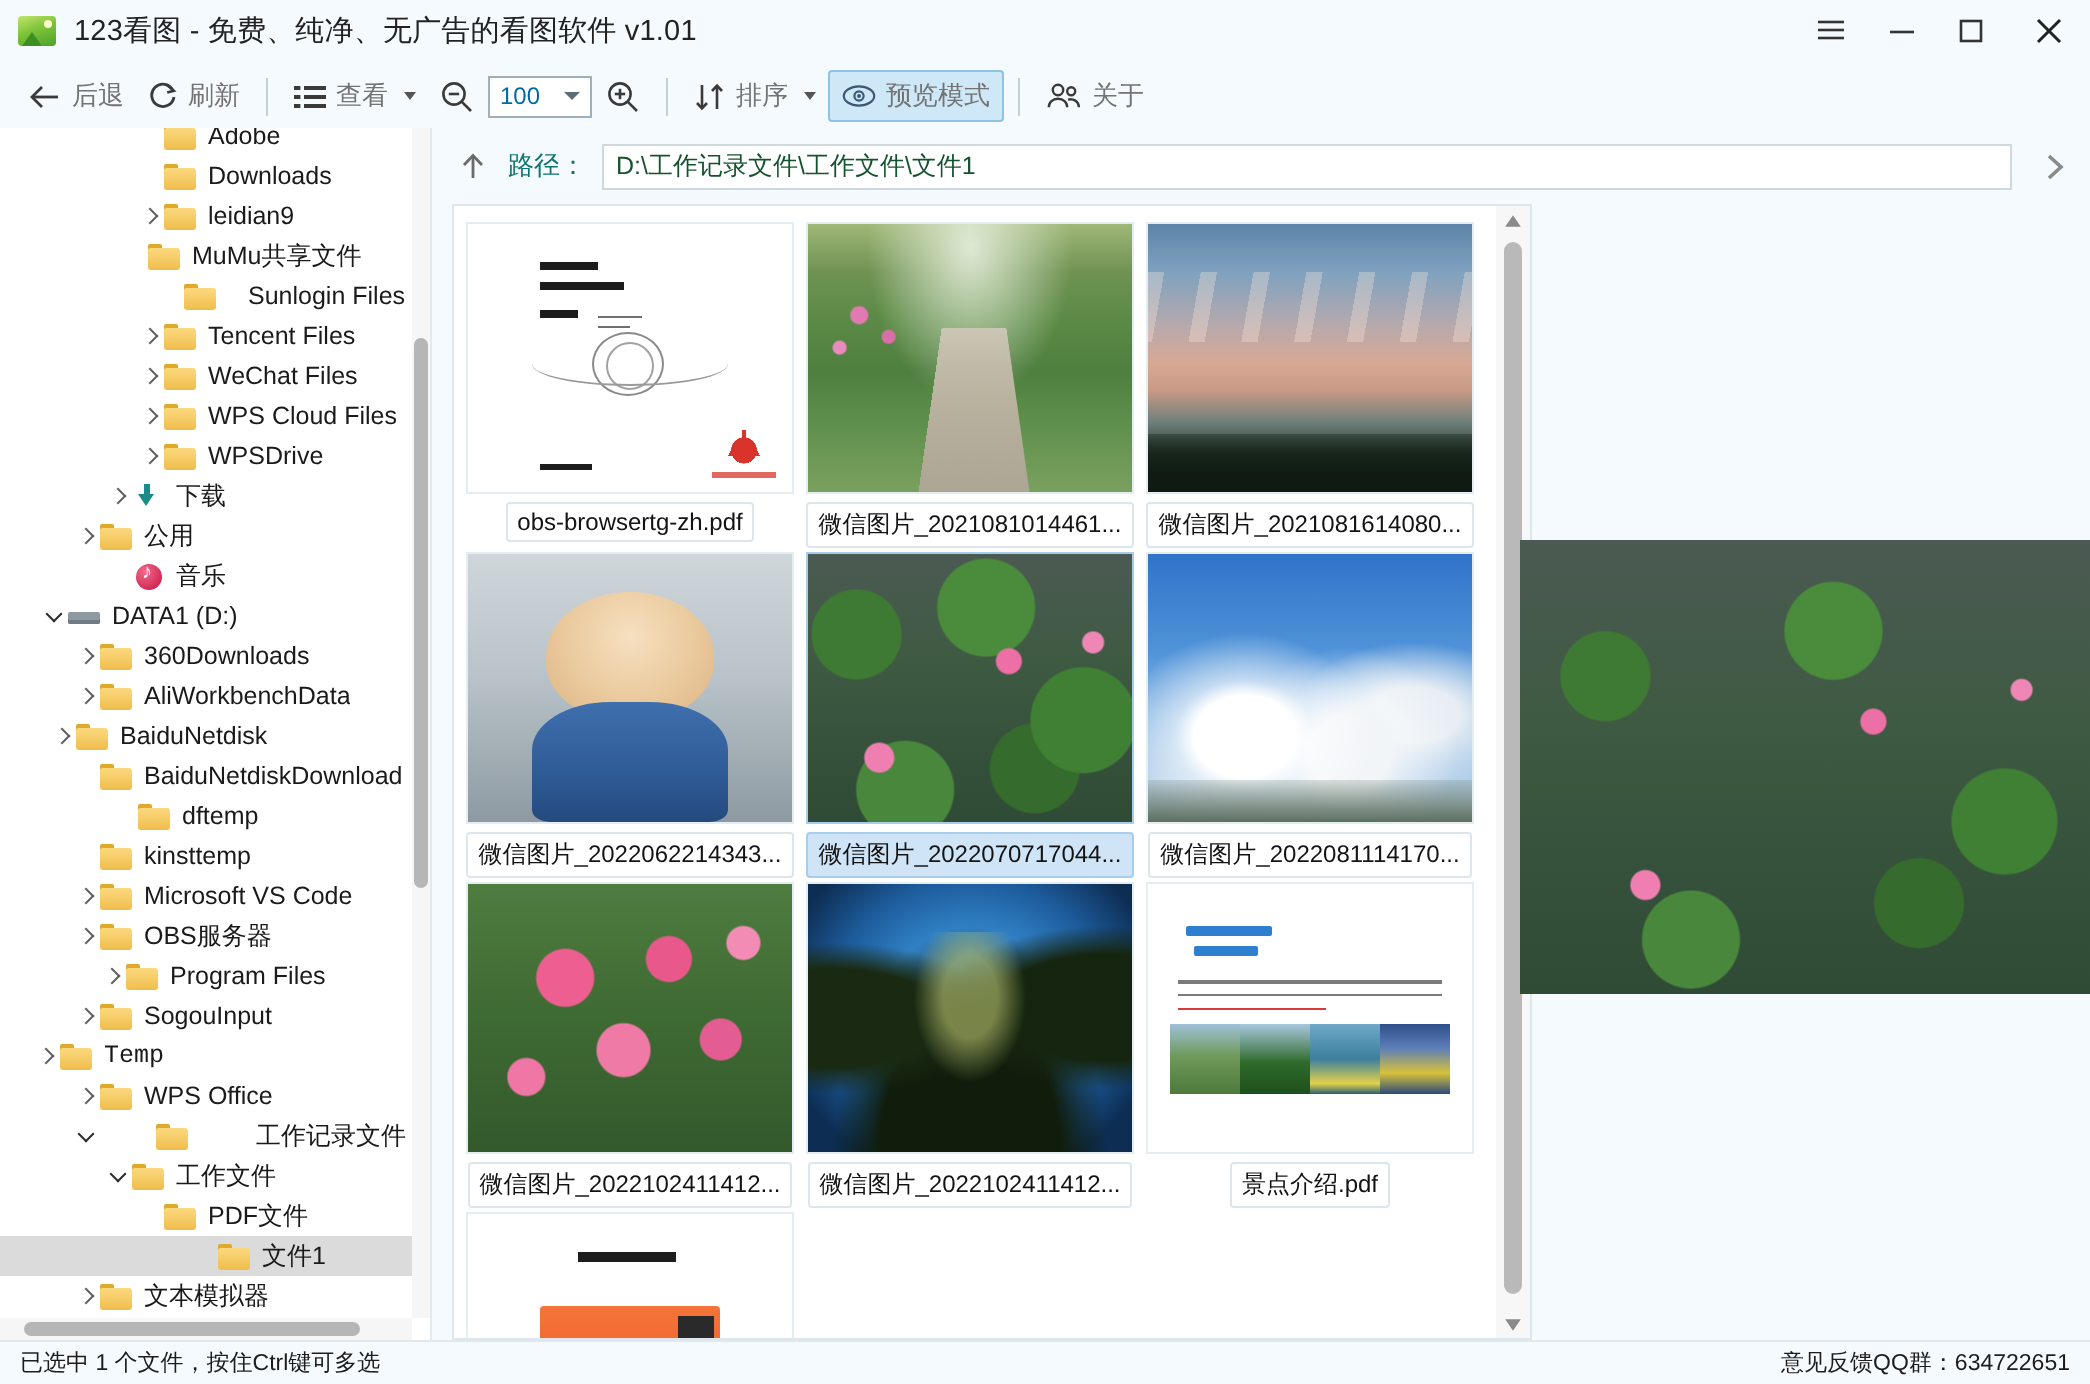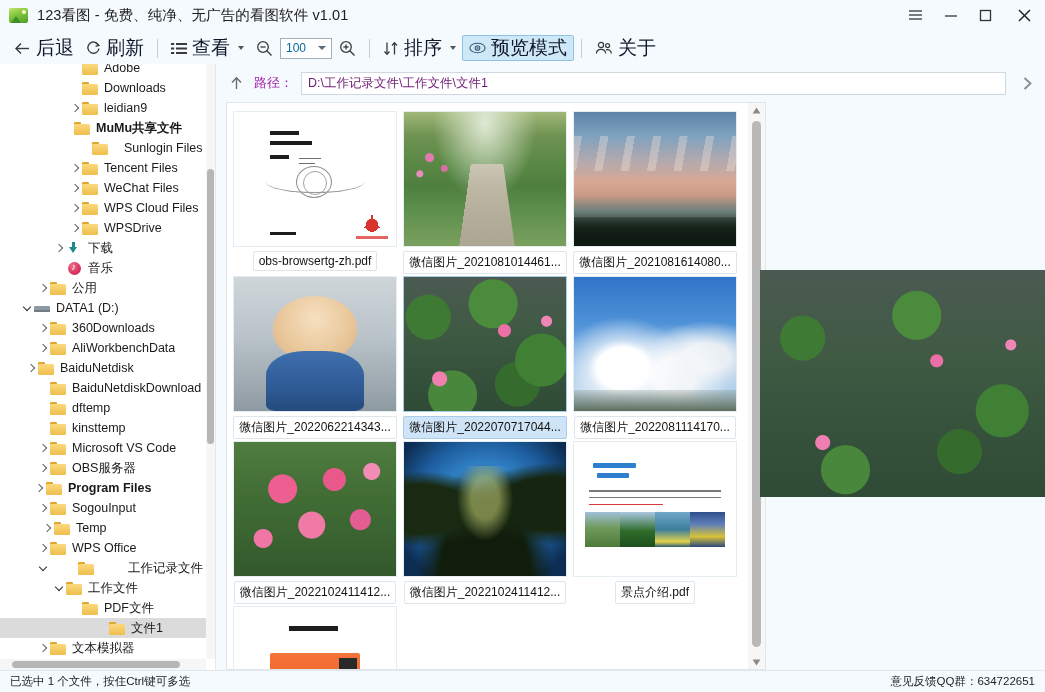--- a/index.html
+++ b/index.html
@@ -58,21 +58,21 @@
   .toolbar {
     height: 32px; flex: 0 0 32px;
     display: flex; align-items: center;
     background: #f4fafd;
     padding: 0 8px;
     margin-top: 2px;
   }
   .tb-item {
     display: flex; align-items: center; gap: 5px;
     height: 26px; padding: 0 6px;
-    font-size: 19px; color: #0f172a;
+    font-size: 13px; color: #737373;
     white-space: nowrap;
   }
   .tb-item.active {
     background: #cfe8f7;
     border: 1px solid #8ec4e3;
     border-radius: 2px;
     padding: 0 6px;
   }
   .tb-sep {
     width: 1px; height: 19px; background: #c3cfd6; margin: 0 7px;
@@ -184,25 +184,25 @@
 
   
   .content { flex:1 1 auto; display:flex; flex-direction:column; min-width:0; background:#f4fafd;}
 
   
   .pathbar {
     height: 38px; flex:0 0 38px; display:flex; align-items:center;
     padding: 0 5px 0 10px; gap: 8px;
   }
   .up-arrow { width:20px;height:20px;display:flex;align-items:center;justify-content:center; }
-  .path-label { font-size:13px; color:#a21caf; white-space:nowrap; }
+  .path-label { font-size:13px; color:#0f766e; white-space:nowrap; }
   .path-input {
     flex:1 1 auto; height:23px; background:#fff; border:1px solid #cfd8dd;
     display:flex; align-items:center; padding-left:6px;
-    font-size:12.5px; color:#701a75; white-space:nowrap; overflow:hidden;
+    font-size:12.5px; color:#14532d; white-space:nowrap; overflow:hidden;
   }
   .path-next {
     width:26px;height:28px;display:flex;align-items:center;justify-content:center;
     color:#7a7a7a;font-size:15px;
   }
 
   
   .main-split { flex:1 1 auto; display:flex; min-height:0; }
 
   .gridpane {
@@ -584,21 +584,21 @@
           <div class="tnode" style="padding-left: 68px;">
             <span class="chev"></span>
             <span class="ficon folder"></span>
             <span class="tlabel">Downloads</span>
           </div>
           <div class="tnode" style="padding-left: 68px;">
             <span class="chev chev-r"></span>
             <span class="ficon folder"></span>
             <span class="tlabel">leidian9</span>
           </div>
-          <div class="tnode" style="padding-left: 60px; font-weight: bold;">
+          <div class="tnode" style="padding-left: 60px;">
             <span class="chev"></span>
             <span class="ficon folder"></span>
             <span class="tlabel">MuMu共享文件</span>
           </div>
           <div class="tnode" style="padding-left: 68px; gap: 10px;">
             <span class="chev"></span>
             <span class="ficon folder"></span>
             <span class="tlabel">Sunlogin Files</span>
           </div>
           <div class="tnode" style="padding-left: 68px;">
@@ -619,29 +619,29 @@
           <div class="tnode" style="padding-left: 68px;">
             <span class="chev chev-r"></span>
             <span class="ficon folder"></span>
             <span class="tlabel">WPSDrive</span>
           </div>
           <div class="tnode" style="padding-left: 52px;">
             <span class="chev chev-r"></span>
             <span class="ficon download"></span>
             <span class="tlabel">下载</span>
           </div>
+          <div class="tnode" style="padding-left: 36px;">
+            <span class="chev chev-r"></span>
+            <span class="ficon folder"></span>
+            <span class="tlabel">公用</span>
+          </div>
           <div class="tnode" style="padding-left: 52px;">
             <span class="chev"></span>
             <span class="ficon music"></span>
             <span class="tlabel">音乐</span>
-          </div>
-          <div class="tnode" style="padding-left: 36px;">
-            <span class="chev chev-r"></span>
-            <span class="ficon folder"></span>
-            <span class="tlabel">公用</span>
           </div>
           <div class="tnode" style="padding-left: 20px;">
             <span class="chev chev-d"></span>
             <span class="ficon drive"></span>
             <span class="tlabel">DATA1 (D:)</span>
           </div>
           <div class="tnode" style="padding-left: 36px;">
             <span class="chev chev-r"></span>
             <span class="ficon folder"></span>
             <span class="tlabel">360Downloads</span>
@@ -654,51 +654,51 @@
           <div class="tnode" style="padding-left: 24px;">
             <span class="chev chev-r"></span>
             <span class="ficon folder"></span>
             <span class="tlabel">BaiduNetdisk</span>
           </div>
           <div class="tnode" style="padding-left: 36px;">
             <span class="chev"></span>
             <span class="ficon folder"></span>
             <span class="tlabel">BaiduNetdiskDownload</span>
           </div>
-          <div class="tnode" style="padding-left: 36px;">
+          <div class="tnode" style="padding-left: 36px; margin-left: 19px;">
             <span class="chev"></span>
             <span class="ficon folder"></span>
             <span class="tlabel">dftemp</span>
           </div>
           <div class="tnode" style="padding-left: 36px;">
             <span class="chev"></span>
             <span class="ficon folder"></span>
             <span class="tlabel">kinsttemp</span>
           </div>
           <div class="tnode" style="padding-left: 36px;">
             <span class="chev chev-r"></span>
             <span class="ficon folder"></span>
             <span class="tlabel">Microsoft VS Code</span>
           </div>
           <div class="tnode" style="padding-left: 36px;">
             <span class="chev chev-r"></span>
             <span class="ficon folder"></span>
             <span class="tlabel">OBS服务器</span>
           </div>
-          <div class="tnode" style="padding-left: 32px; font-weight: bold;">
+          <div class="tnode" style="padding-left: 49px;">
             <span class="chev chev-r"></span>
             <span class="ficon folder"></span>
             <span class="tlabel">Program Files</span>
           </div>
           <div class="tnode" style="padding-left: 36px;">
             <span class="chev chev-r"></span>
             <span class="ficon folder"></span>
             <span class="tlabel">SogouInput</span>
           </div>
-          <div class="tnode" style="padding-left: 40px;">
+          <div class="tnode" style="padding-left: 16px; font-family: Liberation Mono, monospace;">
             <span class="chev chev-r"></span>
             <span class="ficon folder"></span>
             <span class="tlabel">Temp</span>
           </div>
           <div class="tnode" style="padding-left: 36px;">
             <span class="chev chev-r"></span>
             <span class="ficon folder"></span>
             <span class="tlabel">WPS Office</span>
           </div>
           <div class="tnode" style="padding-left: 36px; gap: 28px;">

